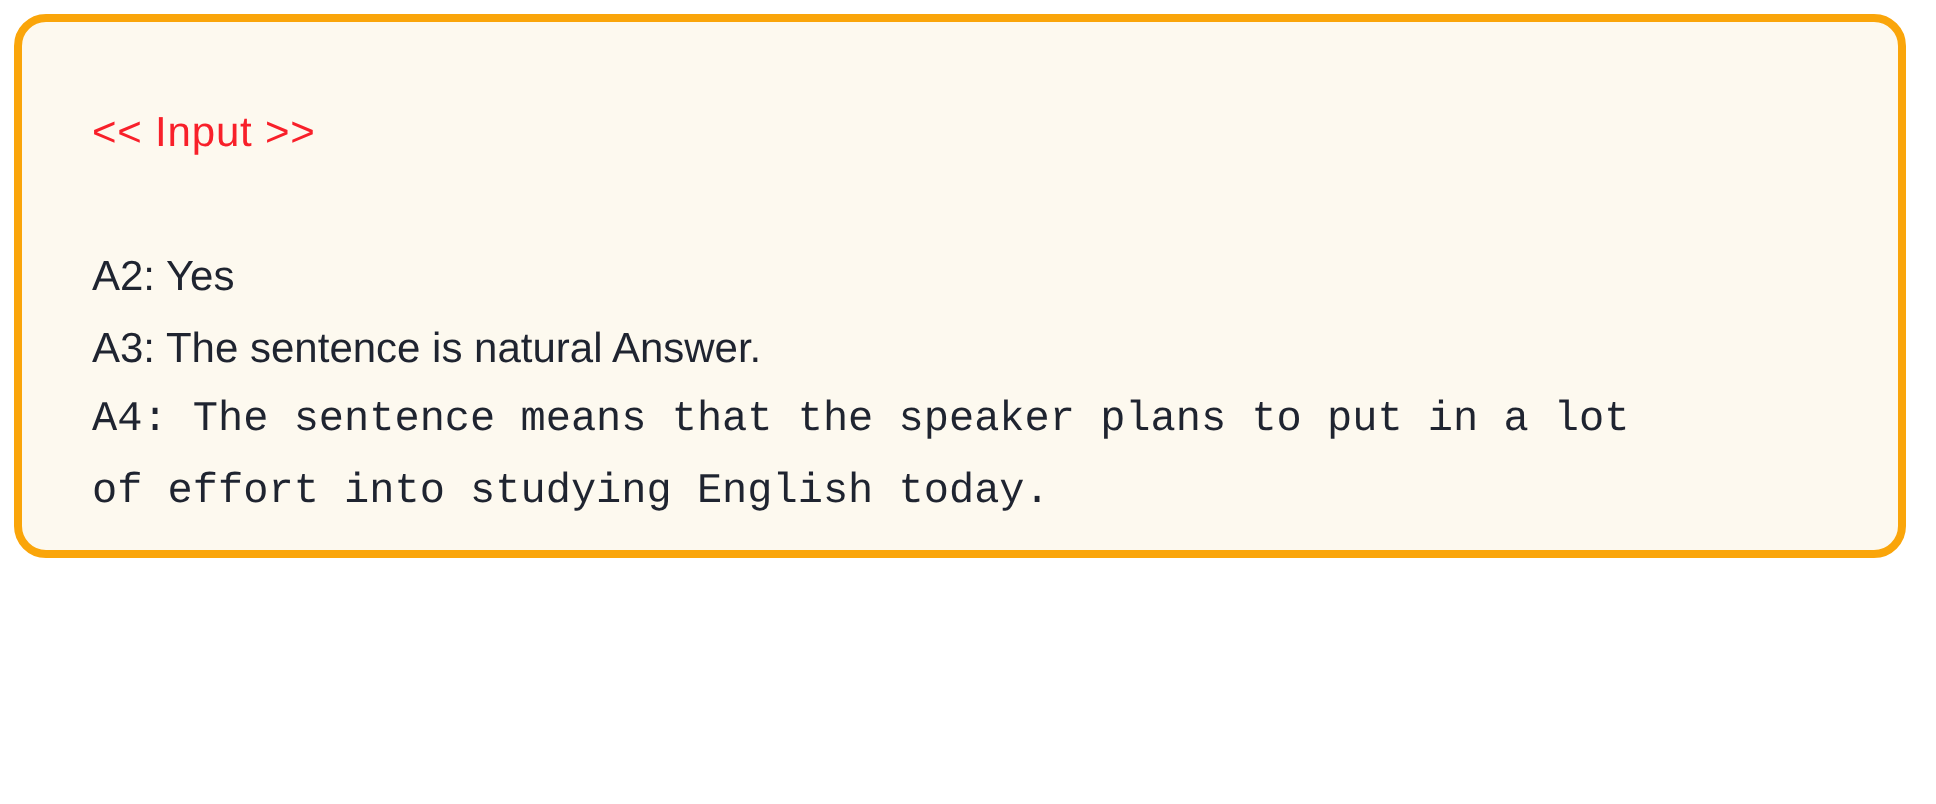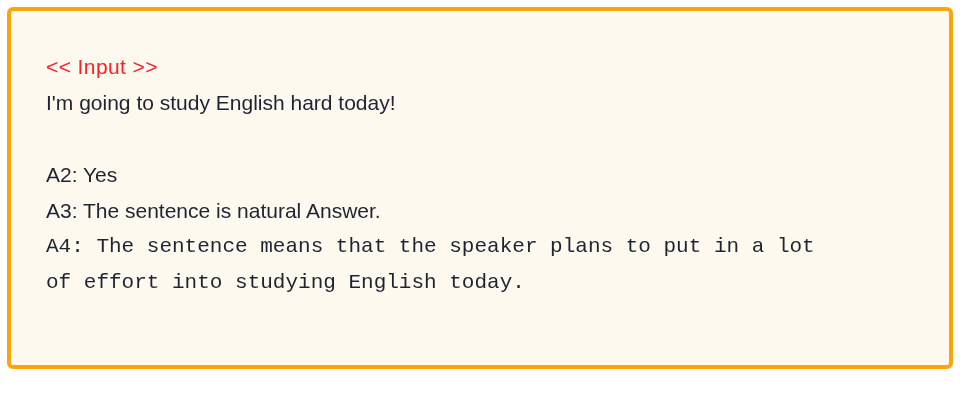--- a/index.html
+++ b/index.html
@@ -11,24 +11,24 @@
     width: 968px;
     height: 402px;
     font-family: "Liberation Sans", sans-serif;
     overflow: hidden;
   }
   .card {
     position: absolute;
     left: 7px;
     top: 7px;
     width: 946px;
-    height: 362px;
+    height: 272px;
     box-sizing: border-box;
     border: 4px solid #faa50a;
-    border-radius: 6px;
+    border-radius: 16px;
     background: #fdf9ef;
   }
   .card-body {
     padding: 38px 30px 0 35px;
   }
   .section-heading {
     color: #f8202a;
     font-size: 21px;
     line-height: 36px;
     letter-spacing: 0.4px;
@@ -52,21 +52,20 @@
   }
 </style>
 </head>
 <body>
 
 <div class="card">
   <div class="card-body">
 
     <div class="section-heading">&lt;&lt; Input &gt;&gt;</div>
 
-    <div class="body-line">I'm going to study English hard today!</div>
 
     <div class="spacer"></div>
 
 
 
     <div class="body-line">A2: Yes</div>
 
     <div class="body-line">A3: The sentence is natural Answer.</div>
 
     <div class="body-para">A4: The sentence means that the speaker plans to put in a lot of effort into studying English today.</div>

